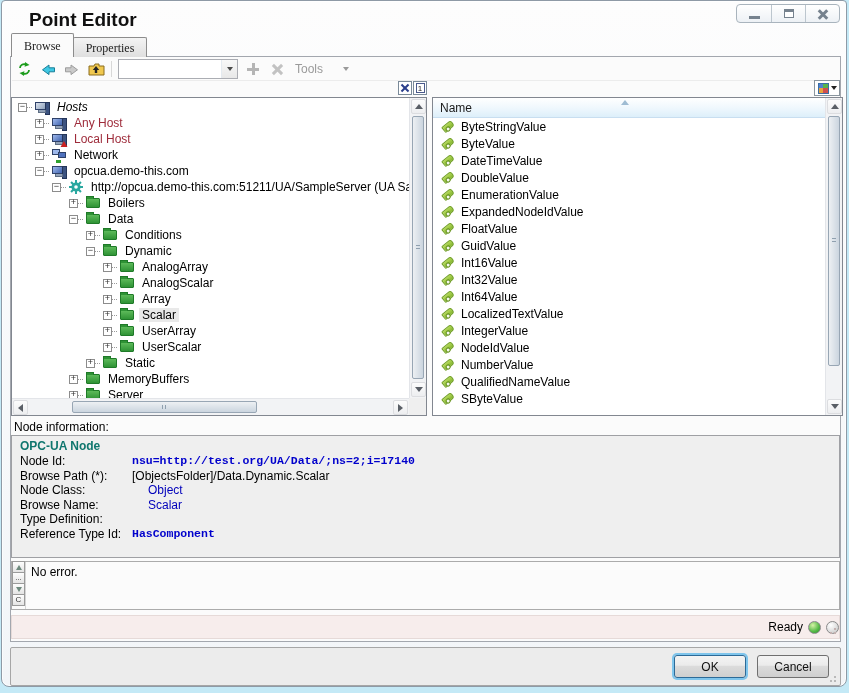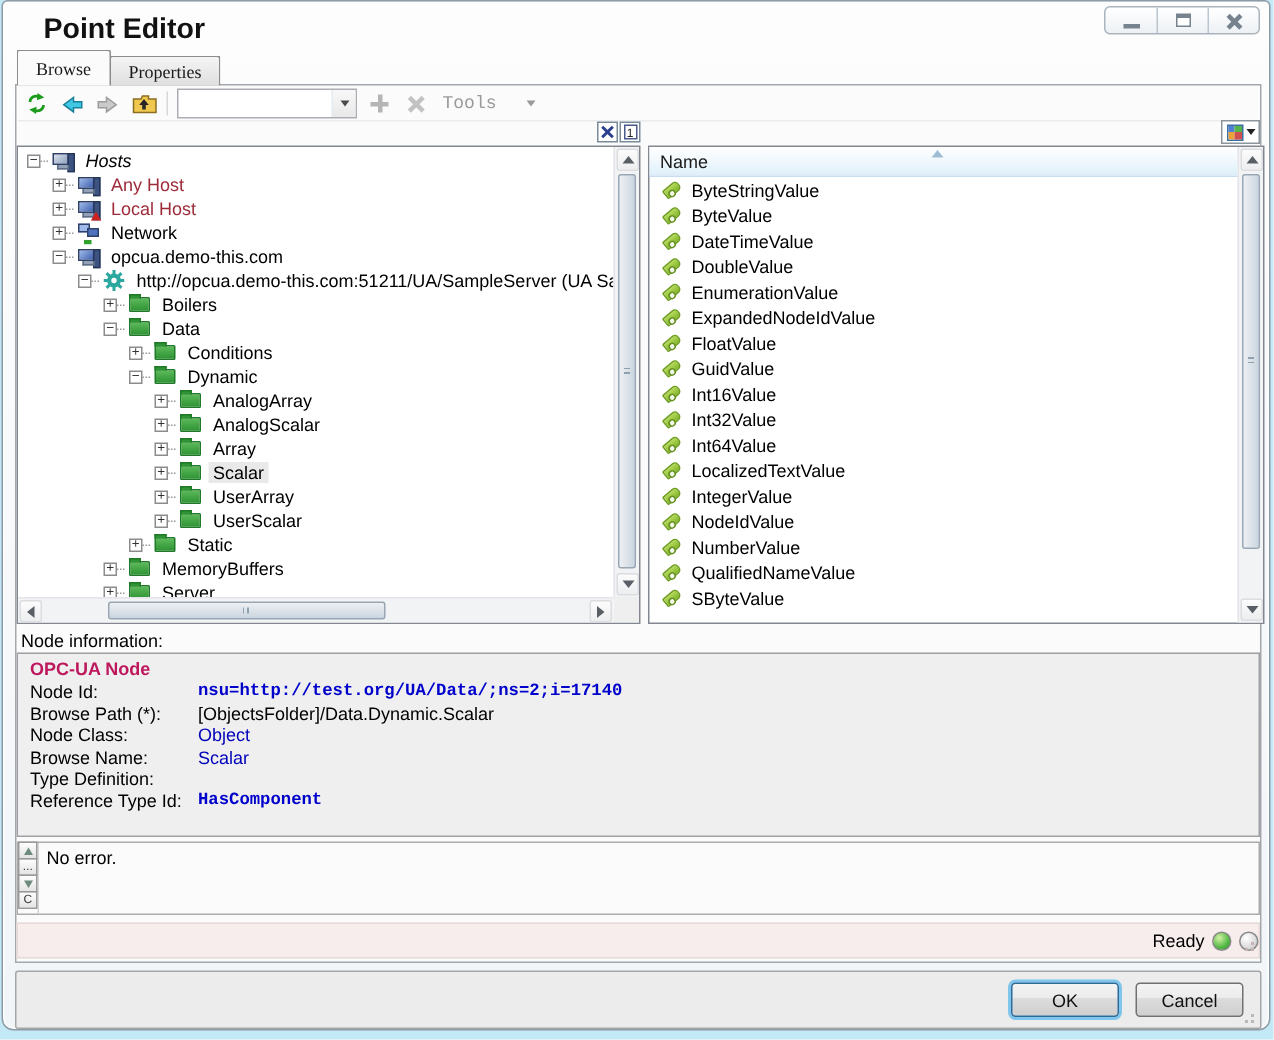--- a/index.html
+++ b/index.html
@@ -43,21 +43,21 @@
   .combo-val { flex:1; padding:2px 4px; font-size:12px; }
   .combo-btn { width:16px; border-left:1px solid #E4EAF0; background:linear-gradient(#F8F8F8,#E8E8E8);
     display:flex; align-items:center; justify-content:center; }
   .caret-dn { width:0; height:0; border-left:3px solid transparent; border-right:3px solid transparent; border-top:4px solid #4A4A4A; }
   .i-plus { position:relative; width:12px; height:12px; }
   .i-plus::before { content:""; position:absolute; left:0; top:4.5px; width:12px; height:3px; background:#B5B5B5; }
   .i-plus::after  { content:""; position:absolute; left:4.5px; top:0; width:3px; height:12px; background:#B5B5B5; }
   .i-x { position:relative; width:11px; height:11px; }
   .i-x::before,.i-x::after { content:""; position:absolute; left:-1px; top:4px; width:13px; height:3px; background:#C2C2C2; }
   .i-x::before { transform:rotate(45deg); } .i-x::after { transform:rotate(-45deg); }
-  .tools { display:flex; align-items:center; gap:20px; color:#9A9A9A; padding:0 6px;font-family:Liberation Mono, monospace; }
+  .tools { display:flex; align-items:center; gap:20px; color:#9A9A9A; padding:0 6px; }
   .tools .caret-dn { border-top-color:#9A9A9A; }
 
   
   .mini-btns { position:absolute; left:396px; top:80px; display:flex; gap:1px; z-index:2; }
   .mini { width:14px; height:14px; border:1px solid #7A8A99; background:#fff; display:flex; align-items:center; justify-content:center; }
   .mx { position:relative; width:8px; height:8px; }
   .mx::before,.mx::after { content:""; position:absolute; left:-1px; top:3px; width:10px; height:2px; background:#2B3F8C; }
   .mx::before { transform:rotate(45deg); } .mx::after { transform:rotate(-45deg); }
   .m1 { width:9px; height:10px; border:1px solid #4A5A8C; font-size:8px; line-height:9px; text-align:center; color:#222; }
   .gridview-btn { position:absolute; left:812px; top:79px; width:26px; height:16px; border:1px solid #8A959E;
@@ -130,25 +130,25 @@
   .sort-asc { position:absolute; left:48%; top:2px; width:0; height:0;
     border-left:4px solid transparent; border-right:4px solid transparent; border-bottom:5px solid #9FBCD3; }
   .lbody { position:absolute; left:0; top:20px; right:17px; bottom:0; overflow:hidden; }
   .lrow { height:17px; display:flex; align-items:center; padding-left:7px; gap:6px; white-space:nowrap; }
   .licon { width:15px; height:13px; display:flex; align-items:center; justify-content:center; flex:none; }
 
   
   .ninfo-label { position:absolute; left:12px; top:419px; color:#000; }
   .ninfo { position:absolute; left:9px; top:434px; width:829px; height:123px;
     background:#EFEFEF; border:1px solid #9FA0A4; padding:3px 8px; }
-  .ntitle { color:#be185d; font-weight:bold; line-height:15px; }
+  .ntitle { color:#0f766e; font-weight:bold; line-height:15px; }
   .nrow { display:grid; grid-template-columns:112px 1fr; line-height:14.5px; }
   .nlabel { color:#000; }
   .nval.plain { color:#000; }
-  .nval.blue { color:#0000BB; }
+  .nval.blue { color:#0000BB;margin-left:16px; }
   .nval.mono-blue { font-family:"Liberation Mono","DejaVu Sans Mono",monospace; font-weight:bold; color:#0000CC; font-size:11.5px; }
 
   
   .errpanel { position:absolute; left:9px; top:560px; width:829px; height:49px;
     background:#FBFBFB; border:1px solid #ABABAB; }
   .errbtns { position:absolute; left:0; top:0; bottom:0; width:14px; border-right:1px solid #D5D5D5;
     display:flex; flex-direction:column; }
   .ebtn { width:13px; height:12px; border:1px solid #9A9A9A; margin:-1px 0 0 0; background:linear-gradient(#FDFDFD,#E4E4E4);
     display:flex; align-items:center; justify-content:center; font-size:8px; color:#3A3A3A; line-height:1; }
   .tri-up3 { width:0; height:0; border-left:3px solid transparent; border-right:3px solid transparent; border-bottom:5px solid #6E8A7E; }

